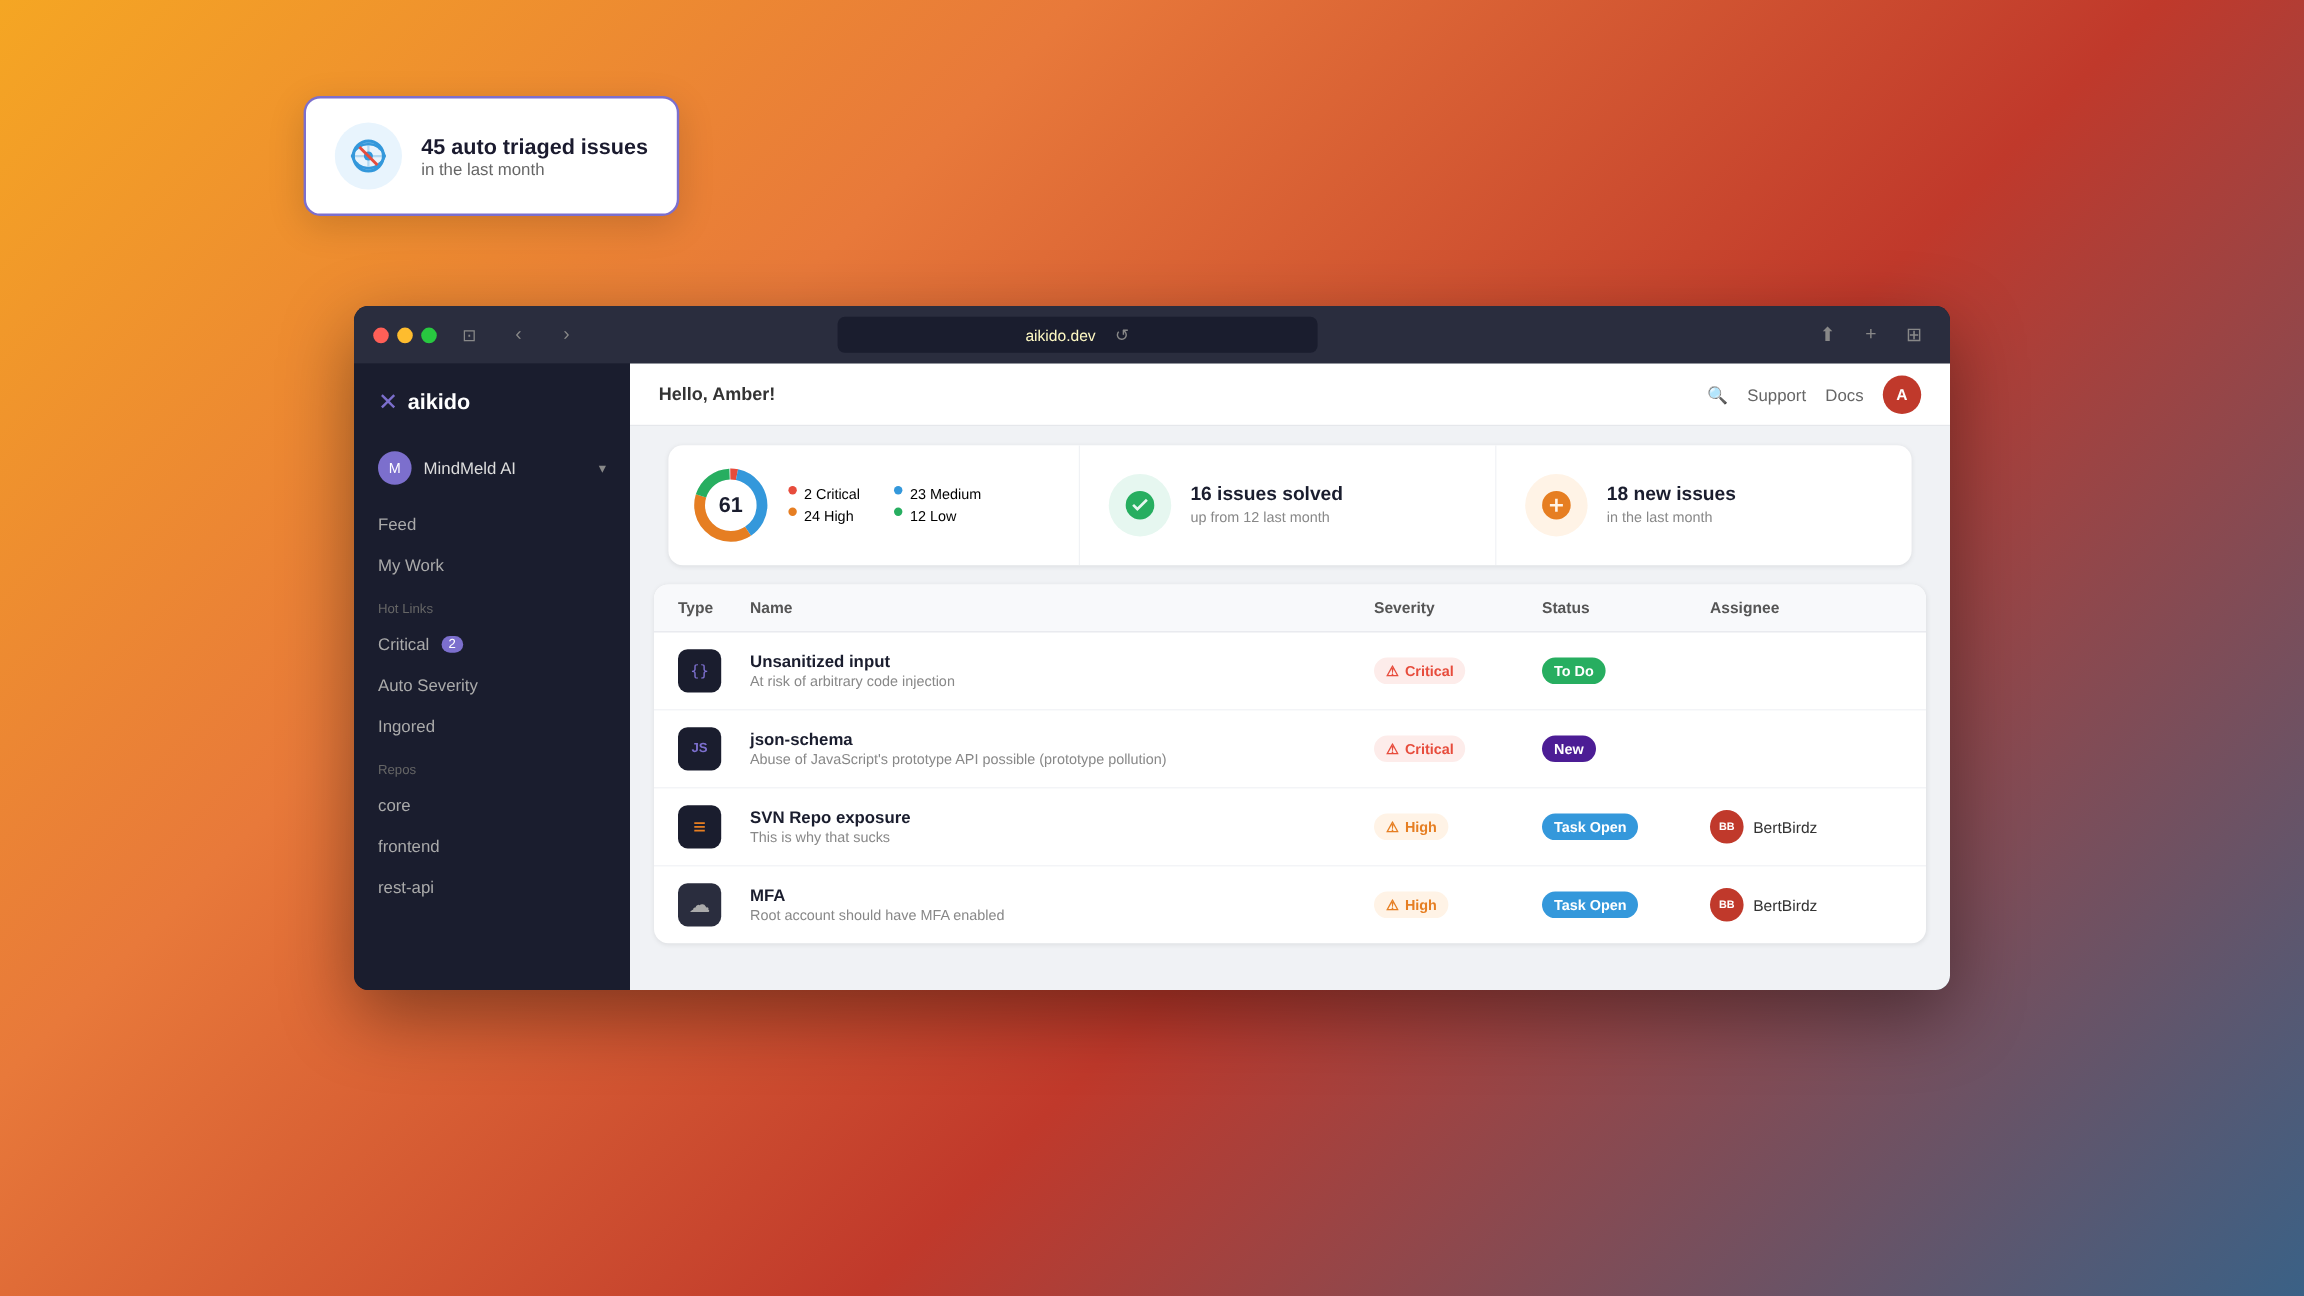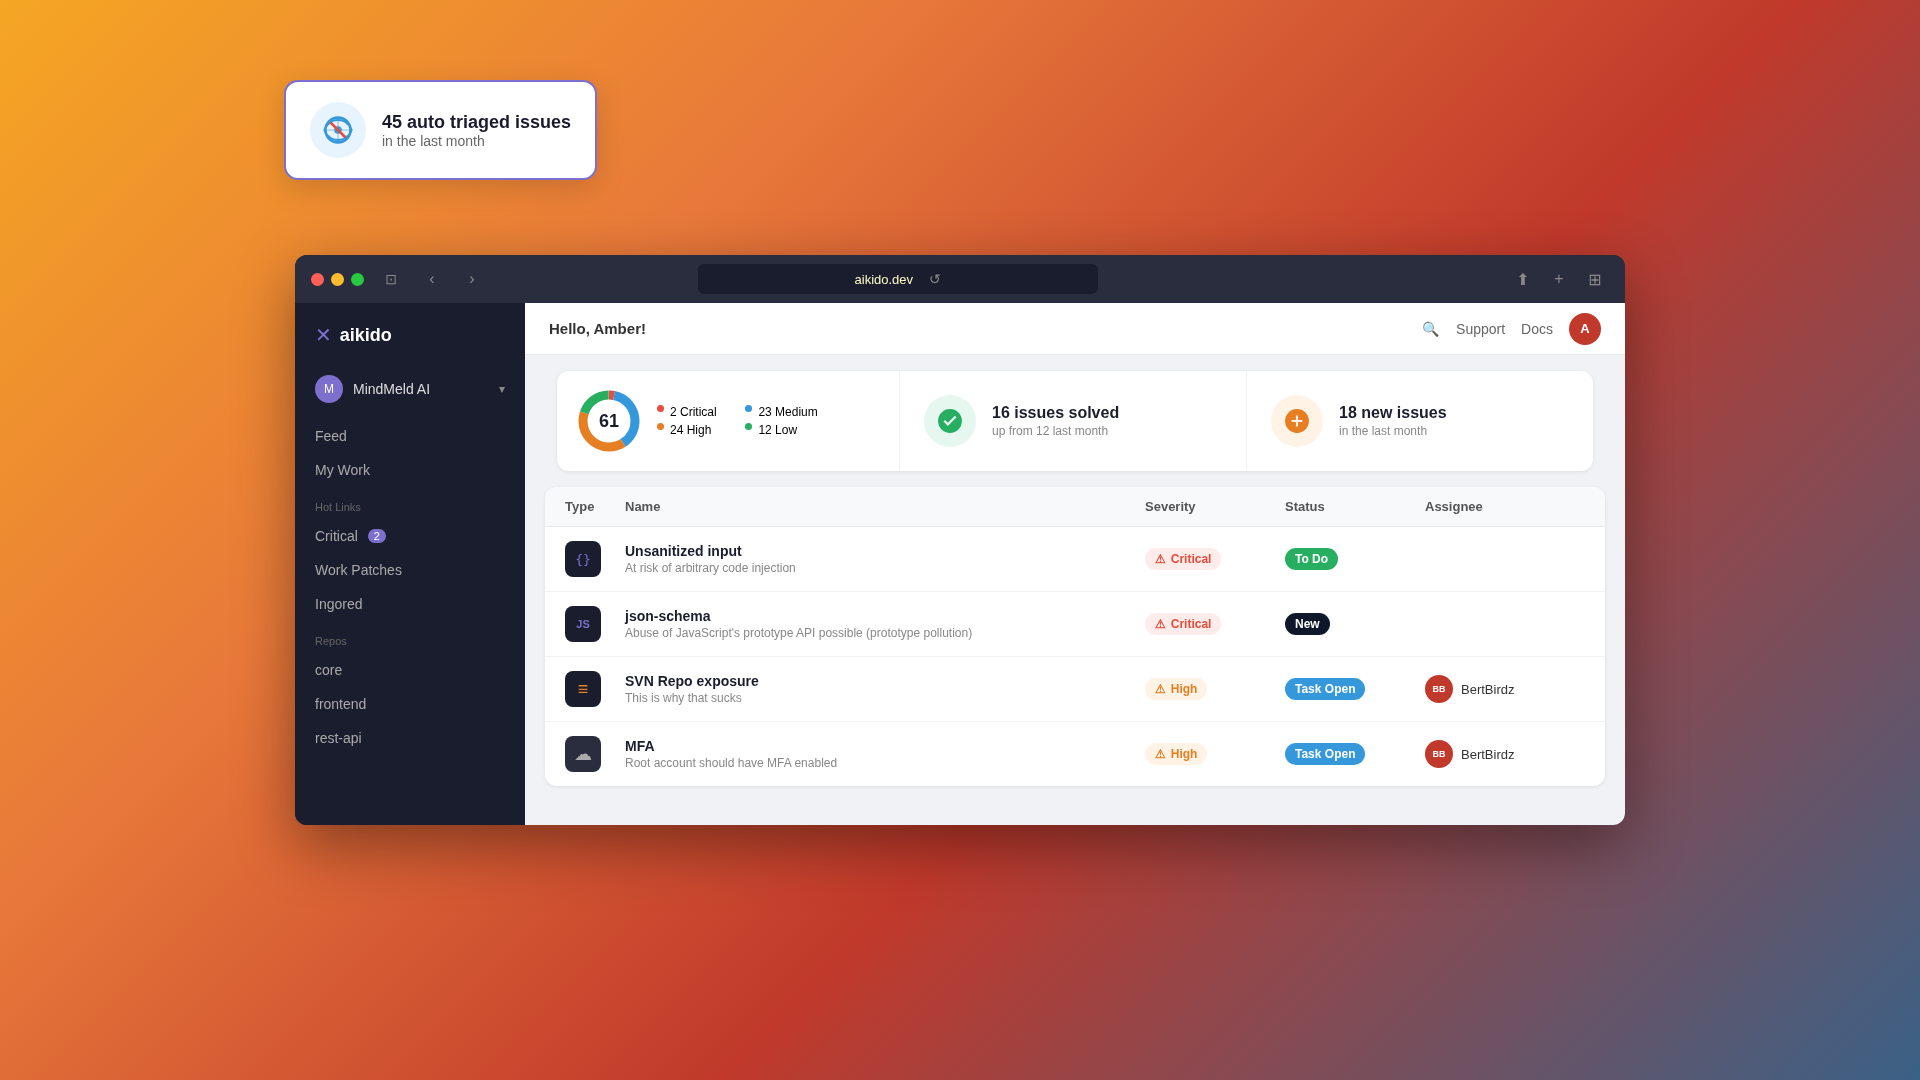--- a/index.html
+++ b/index.html
@@ -11,21 +11,21 @@
       align-items: center;
       justify-content: center;
       font-family: -apple-system, BlinkMacSystemFont, 'Segoe UI', sans-serif;
       overflow: hidden;
     }
 
     
     .tooltip-popup {
       position: absolute;
       top: 80px;
-      left: 284px;
+      left: 253px;
       background: white;
       border-radius: 14px;
       border: 2px solid #7c6fcd;
       padding: 20px 24px;
       display: flex;
       align-items: center;
       gap: 16px;
       z-index: 100;
       box-shadow: 0 8px 30px rgba(0,0,0,0.15);
       min-width: 300px;
@@ -398,21 +398,21 @@
       gap: 5px;
       padding: 4px 10px;
       border-radius: 20px;
       font-size: 12px;
       font-weight: 600;
     }
     .sev-critical { background: #fdecea; color: #e74c3c; }
     .sev-high { background: #fff3e6; color: #e67e22; }
 
     .status-todo { background: #27ae60; color: white; }
-    .status-new { background: #0f172a; color: white; align-items: center; }
+    .status-new { background: #4c1d95; color: white; align-items: center; }
     .status-taskopen { background: #3498db; color: white; }
 
     .assignee-cell {
       display: flex;
       align-items: center;
       gap: 8px;
     }
     .assignee-avatar {
       width: 28px; height: 28px;
       border-radius: 50%;
@@ -494,21 +494,21 @@
         <span>My Work</span>
       </div>
 
       <div class="sidebar-section-label">Hot Links</div>
 
       <div class="sidebar-nav-item">
         <span>Critical</span>
         <span class="badge">2</span>
       </div>
       <div class="sidebar-nav-item">
-        <span>Work Patches</span>
+        <span>Auto Severity</span>
       </div>
       <div class="sidebar-nav-item">
         <span>Ingored</span>
       </div>
 
       <div class="sidebar-section-label">Repos</div>
 
       <div class="sidebar-nav-item">
         <span>core</span>
       </div>

